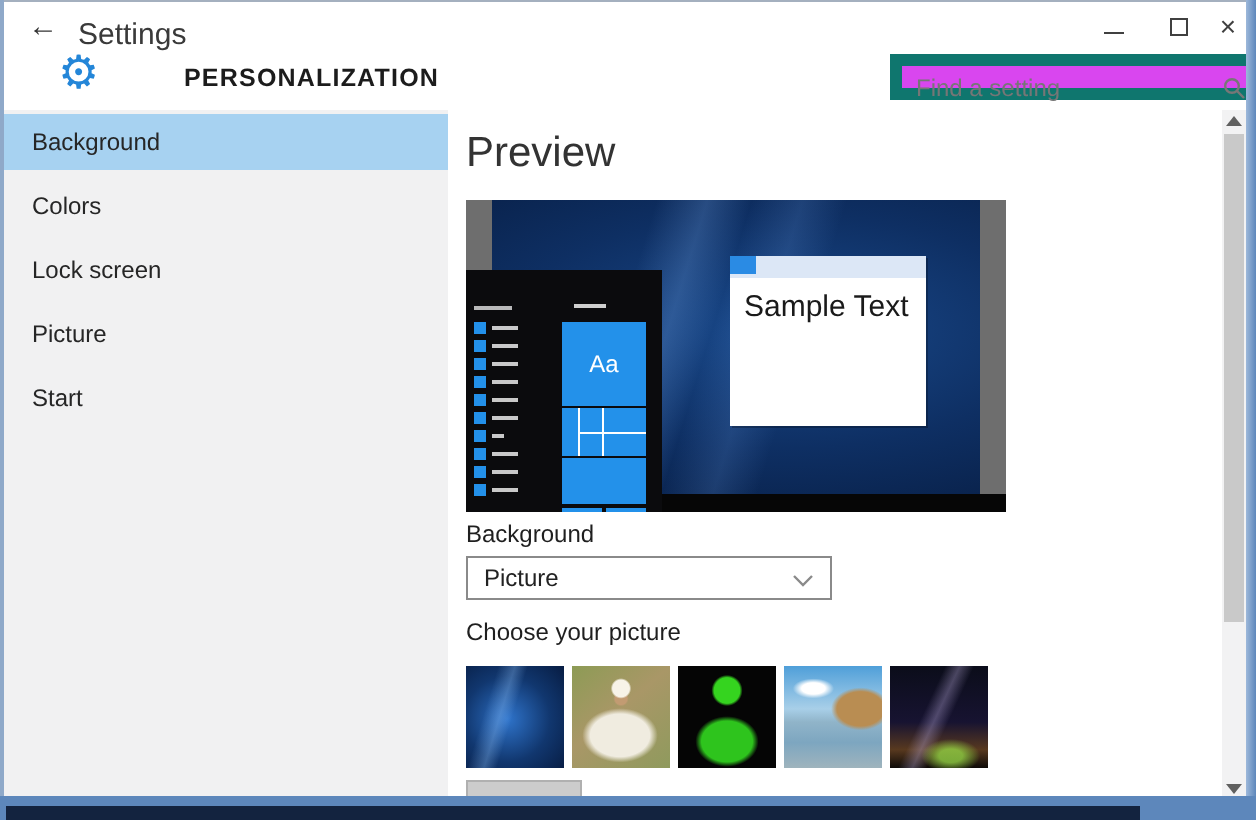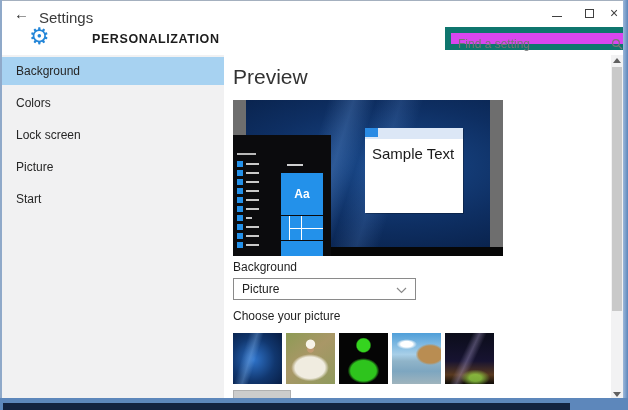--- a/index.html
+++ b/index.html
@@ -55,21 +55,21 @@
   .bezel-l { position:absolute; left:0; top:0; width:13px; height:36px; background:#6e6e6e; }
   .bezel-r { position:absolute; right:0; top:0; width:13px; height:148px; background:#6e6e6e; }
   .taskbar { position:absolute; left:0; bottom:0; width:270px; height:9px; background:#060606; }
   .startpanel { position:absolute; left:0; top:35px; width:98px; height:121px; background:#0b0b0d; }
   .mhead { position:absolute; left:4px; top:18px; width:19px; height:2px; background:#b9b9b9; }
   .mrows { position:absolute; left:4px; top:24px; display:flex; flex-direction:column; }
   .mrow { display:flex; align-items:center; gap:3px; height:9px; }
   .mrow .sq { width:6px; height:6px; background:#2391ea; }
   .mrow .ln { width:13px; height:2px; background:#c9c9c9; }
   .mrow:nth-child(7) .ln { width:6px; }
-  .tiles { position:absolute; left:48px; top:16px; width:42px; height:126px;font-weight:bold; }
+  .tiles { position:absolute; left:48px; top:4px; width:42px; height:126px; }
   .thead { position:absolute; left:6px; top:13px; width:16px; height:2px; background:#cfcfcf; }
   .tile-big { position:absolute; left:0; top:22px; width:42px; height:42px; background:#2391ea;
               color:#fff; font-size:12px; display:flex; align-items:center; justify-content:center; }
   .tile-grid { position:absolute; left:0; top:65px; width:42px; height:24px; background:#fff;
                display:grid; grid-template-columns:8px 11px 1fr; grid-template-rows:1fr 1fr; gap:1px; }
   .tile-grid div { background:#2391ea; }
   .tile-grid .tall { grid-row:1 / span 2; }
   .tile-wide { position:absolute; left:0; top:90px; width:42px; height:23px; background:#2391ea; }
   .tile-b1 { position:absolute; left:0; top:115px; width:20px; height:6px; background:#2391ea; }
   .tile-b2 { position:absolute; left:22px; top:115px; width:20px; height:6px; background:#2391ea; }

